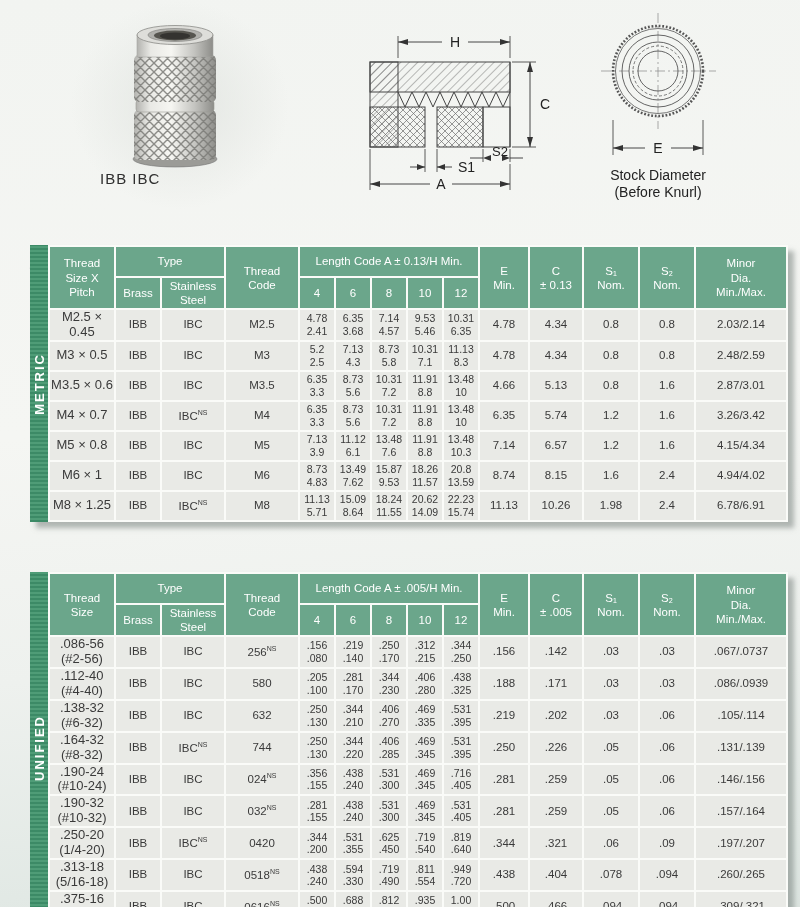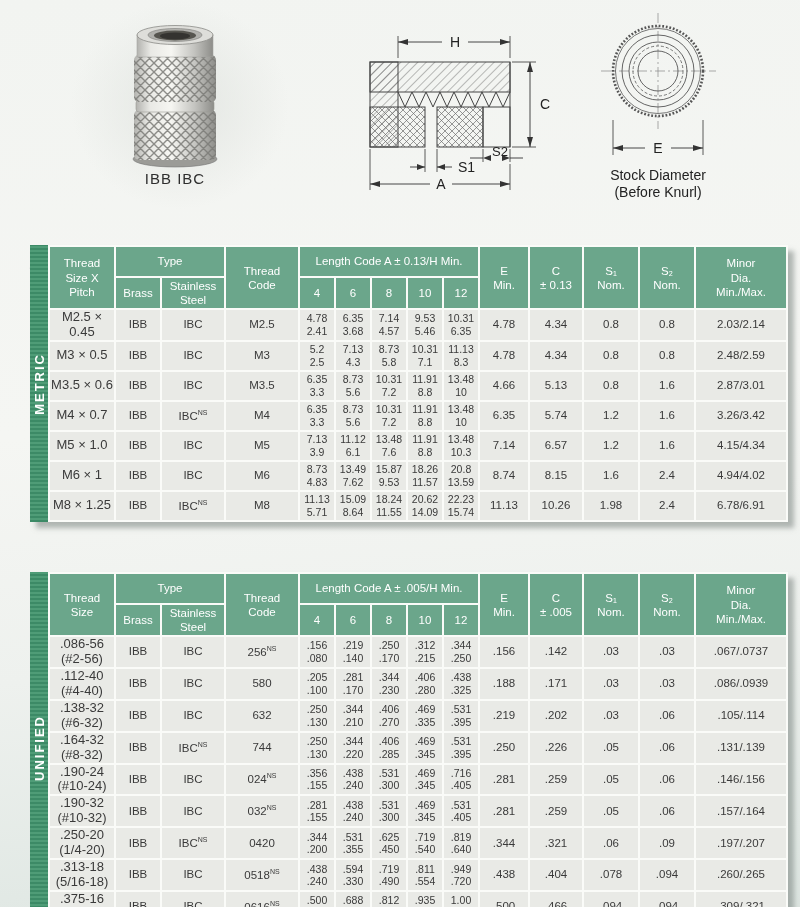--- a/index.html
+++ b/index.html
@@ -4,21 +4,21 @@
 <style>
   html,body { margin:0; padding:0; }
   .page {
     position:relative; width:800px; height:907px; overflow:hidden;
     background: linear-gradient(175deg, #f2f4f1 0%, #f5f6f3 45%, #eef1ee 70%, #e2e9e5 92%, #dde5e1 100%);
     font-family:"Liberation Sans", sans-serif; color:#222;
   }
   .photo-bg { position:absolute; left:70px; top:0; width:220px; height:210px;
     background: radial-gradient(ellipse at center, #e3e6e2 0%, rgba(227,230,226,0) 70%); }
   .fig { position:absolute; }
-  .fig-caption { position:absolute; text-align:center; font-size:15px; color:#2e2e2e; letter-spacing:1px; }
+  .fig-caption { position:absolute; font-size:15px; color:#2e2e2e; letter-spacing:1px; }
   .dim-text { font-size:14px; fill:#222; }
   .cap-text { font-size:14px; fill:#222; }
 
   .section-title { position:absolute; left:30px; font-size:18px; font-weight:bold; color:#101010; letter-spacing:0.2px; white-space:nowrap;margin-top:32px; }
 
   .table-wrap { position:absolute; left:30px; display:flex; box-shadow:6px 6px 5px rgba(110,120,116,0.5); }
   .side-bar {
     width:18px; display:flex; align-items:center; justify-content:center;
     background: repeating-linear-gradient(0deg, #3c8a66 0 2px, #4f9c77 2px 4px);
   }
@@ -280,21 +280,21 @@
             <td class="c-len">10.31<br>7.2</td>
             <td class="c-len">11.91<br>8.8</td>
             <td class="c-len">13.48<br>10</td>
             <td class="c-e">6.35</td>
             <td class="c-c">5.74</td>
             <td class="c-s1">1.2</td>
             <td class="c-s2">1.6</td>
             <td class="c-minor">3.26/3.42</td>
           </tr>
           <tr>
-            <td class="c-thread">M5 × 1.0</td>
+            <td class="c-thread">M5 × 0.8</td>
             <td class="c-brass">IBB</td>
             <td class="c-stain">IBC</td>
             <td class="c-code">M5</td>
             <td class="c-len">7.13<br>3.9</td>
             <td class="c-len">11.12<br>6.1</td>
             <td class="c-len">13.48<br>7.6</td>
             <td class="c-len">11.91<br>8.8</td>
             <td class="c-len">13.48<br>10.3</td>
             <td class="c-e">7.14</td>
             <td class="c-c">6.57</td>

